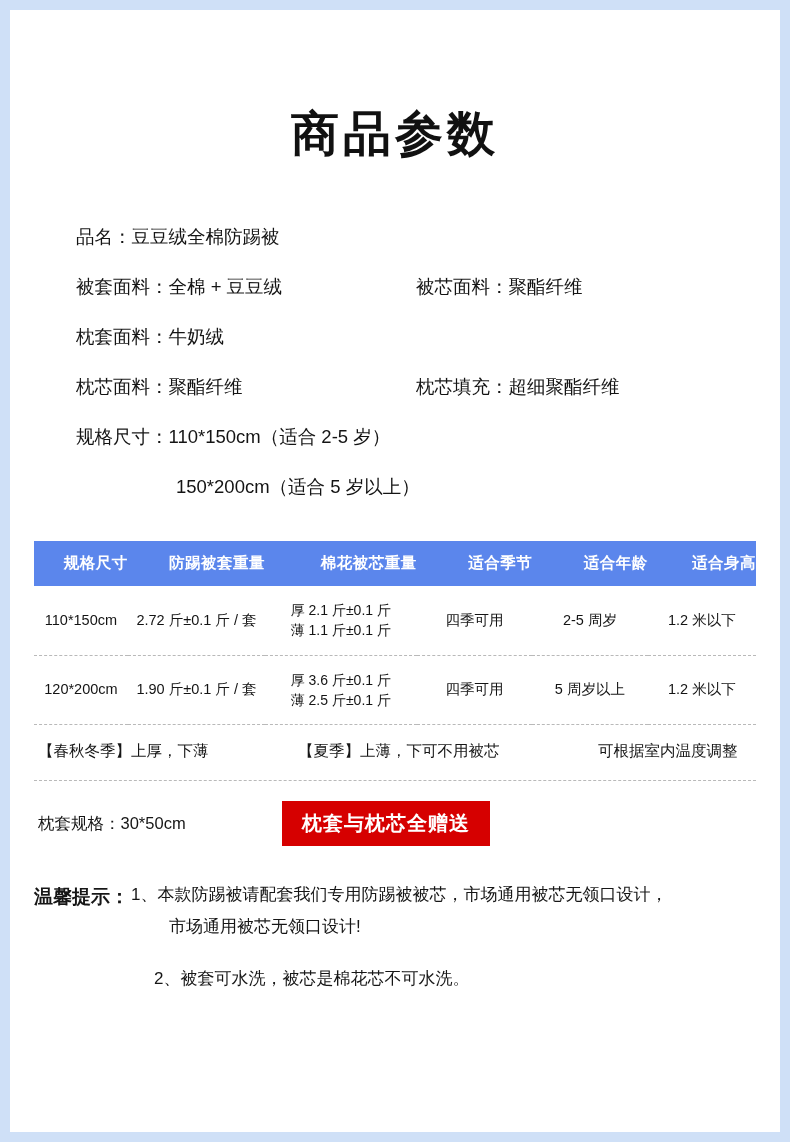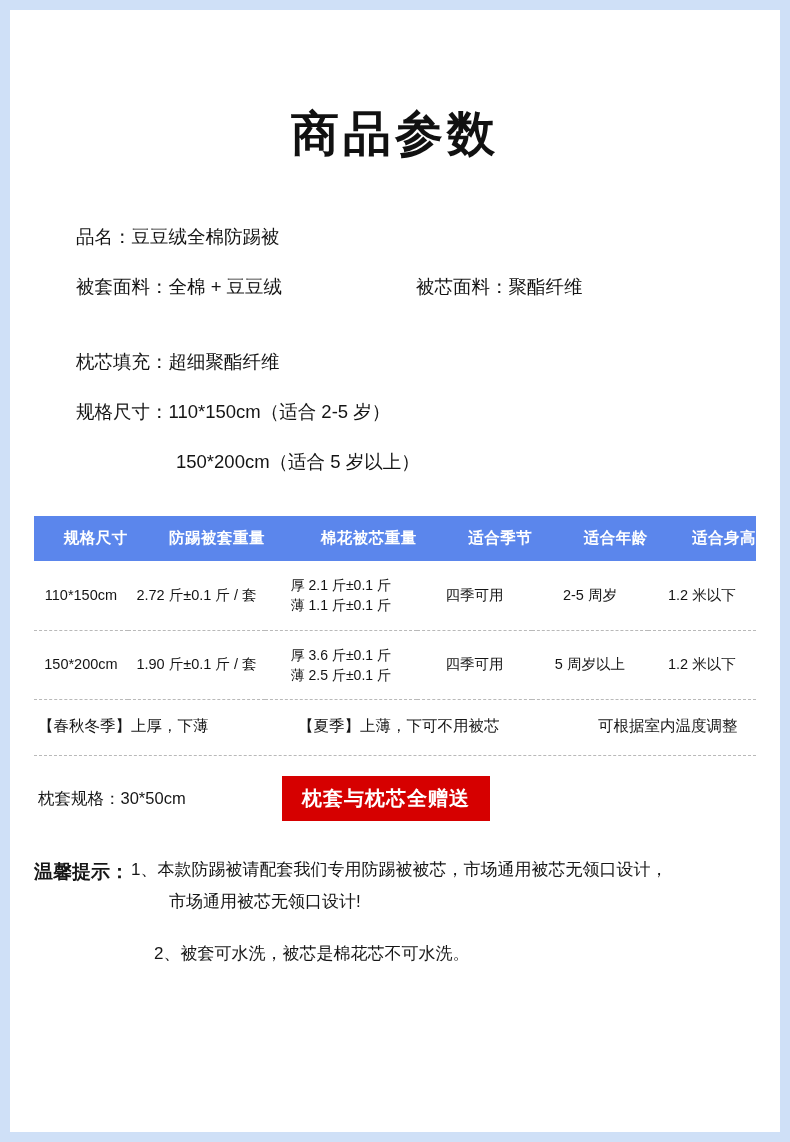--- a/index.html
+++ b/index.html
@@ -159,22 +159,24 @@
   <div class="specs">
     <div class="spec-row">
       <div class="spec-cell left">品名：豆豆绒全棉防踢被</div>
       <div class="spec-cell"></div>
     </div>
     <div class="spec-row">
       <div class="spec-cell left">被套面料：全棉 + 豆豆绒</div>
       <div class="spec-cell">被芯面料：聚酯纤维</div>
     </div>
     <div class="spec-row">
-    </div>
-    <div class="spec-row">
+      <div class="spec-cell">枕套面料：牛奶绒</div>
+    </div>
+    <div class="spec-row">
+      <div class="spec-cell left">枕芯面料：聚酯纤维</div>
       <div class="spec-cell">枕芯填充：超细聚酯纤维</div>
     </div>
     <div class="spec-row">
       <div class="spec-cell left">规格尺寸：110*150cm（适合 2-5 岁）</div>
     </div>
     <div class="spec-row">
       <div class="spec-cell spec-indent">150*200cm（适合 5 岁以上）</div>
     </div>
   </div>
 
@@ -204,21 +206,21 @@
           <td>2.72 斤±0.1 斤 / 套</td>
           <td class="two-line">
             <span>厚 2.1 斤±0.1 斤</span>
             <span>薄 1.1 斤±0.1 斤</span>
           </td>
           <td>四季可用</td>
           <td>2-5 周岁</td>
           <td>1.2 米以下</td>
         </tr>
         <tr>
-          <td>150*200cm</td>
+          <td>120*200cm</td>
           <td>1.90 斤±0.1 斤 / 套</td>
           <td class="two-line">
             <span>厚 3.6 斤±0.1 斤</span>
             <span>薄 2.5 斤±0.1 斤</span>
           </td>
           <td>四季可用</td>
           <td>5 周岁以上</td>
           <td>1.2 米以下</td>
         </tr>
       </tbody>

